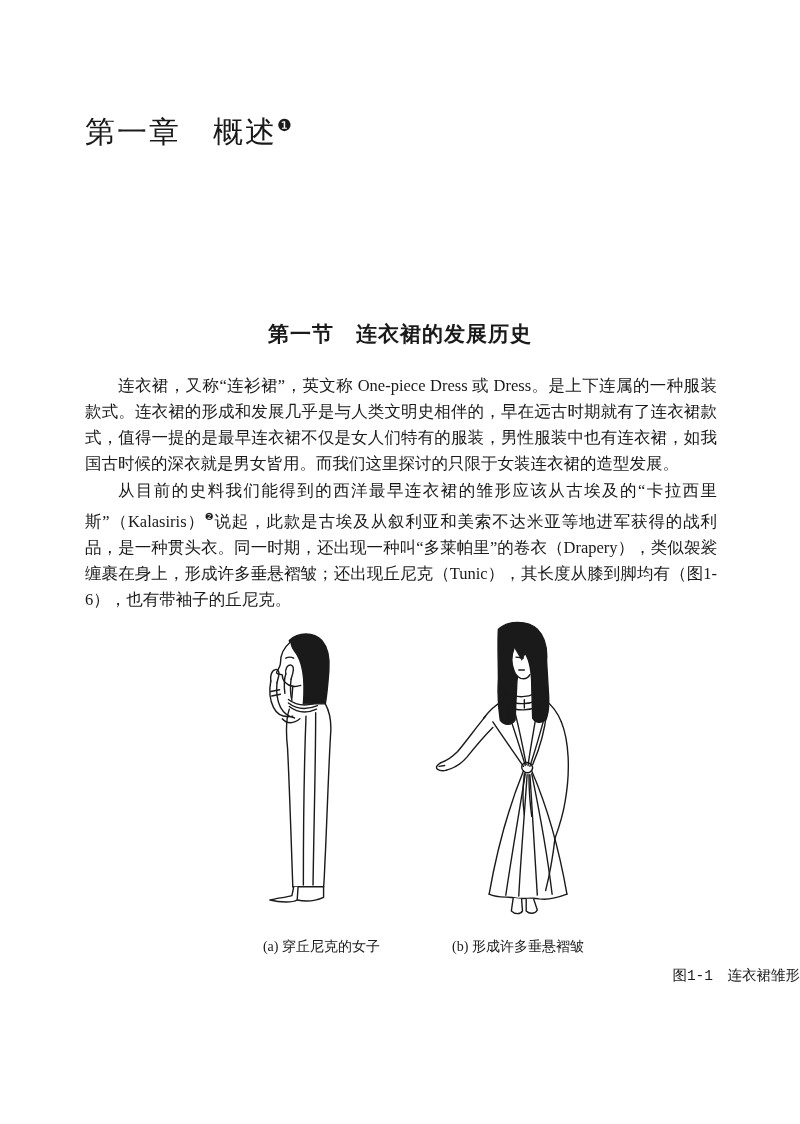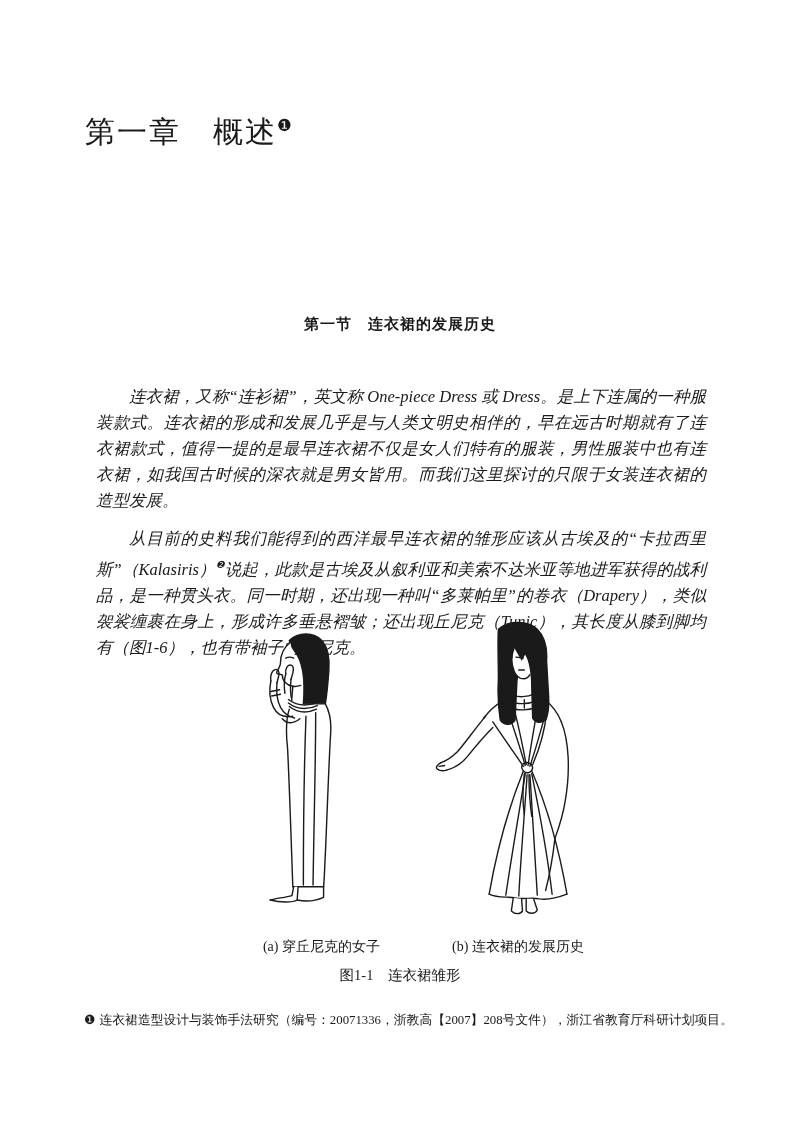--- a/index.html
+++ b/index.html
@@ -28,38 +28,37 @@
     font-size: 0.55em;
     vertical-align: super;
     letter-spacing: 0;
   }
   .section-title {
     position: absolute;
     top: 303px;
     left: 0;
     width: 100%;
     text-align: center;
-    font-size: 15px;
+    font-size: 21px;
     font-weight: bold;
     letter-spacing: 1px;
     font-family: "Liberation Sans", sans-serif;
   }
   .body-text {
     position: absolute;
     left: 84px;
     top: 372px;
     width: 634px;
     font-size: 16.5px;
     line-height: 26px;
     text-align: justify;
   }
   .body-text p {
-    margin: 12px;
+    margin: 1px;
     text-indent: 2em;
-    font-style: italic;
   }
   .inline-sup {
     font-size: 0.6em;
     vertical-align: super;
   }
   .figure-a {
     position: absolute;
     left: 240px;
     top: 630px;
   }
@@ -82,22 +81,23 @@
     top: 938px;
     width: 188px;
     text-align: center;
     font-size: 14px;
   }
   .fig-title {
     position: absolute;
     left: 0;
     top: 966px;
     width: 100%;
-    text-align: center;
+    text-align: right;
     font-size: 14.5px;
+    font-family: Liberation Mono, monospace;
   }
   .footnotes {
     position: absolute;
     left: 84px;
     top: 1006px;
     width: 640px;
     font-size: 12.8px;
     line-height: 28px;
   }
   .footnote {
@@ -207,18 +207,17 @@
     <path d="M137,236 C135,254 131,276 127,292"></path>
 
     <path d="M66,296 C76,301 86,298 94,300 C102,302 112,299 120,301 C130,303 142,299 150,296"></path>
 
     <path d="M92,300 L90,314 C94,318 100,318 102,314 L101,301" fill="#ffffff"></path>
     <path d="M106,301 L106,314 C110,318 116,317 118,313 L114,301" fill="#ffffff"></path>
   </svg>
 </div>
 
 <div class="cap-a">(a) 穿丘尼克的女子</div>
-<div class="cap-b">(b) 连衣裙的发展历史</div>
+<div class="cap-b">(b) 形成许多垂悬褶皱</div>
 <div class="fig-title">图1-1　连衣裙雏形</div>
 
 <div class="footnotes">
-  <div class="footnote"><span class="fn-marker">❶</span><span>连衣裙造型设计与装饰手法研究（编号：20071336，浙教高【2007】208号文件），浙江省教育厅科研计划项目。</span></div>
 </div>
 
 </body></html>

